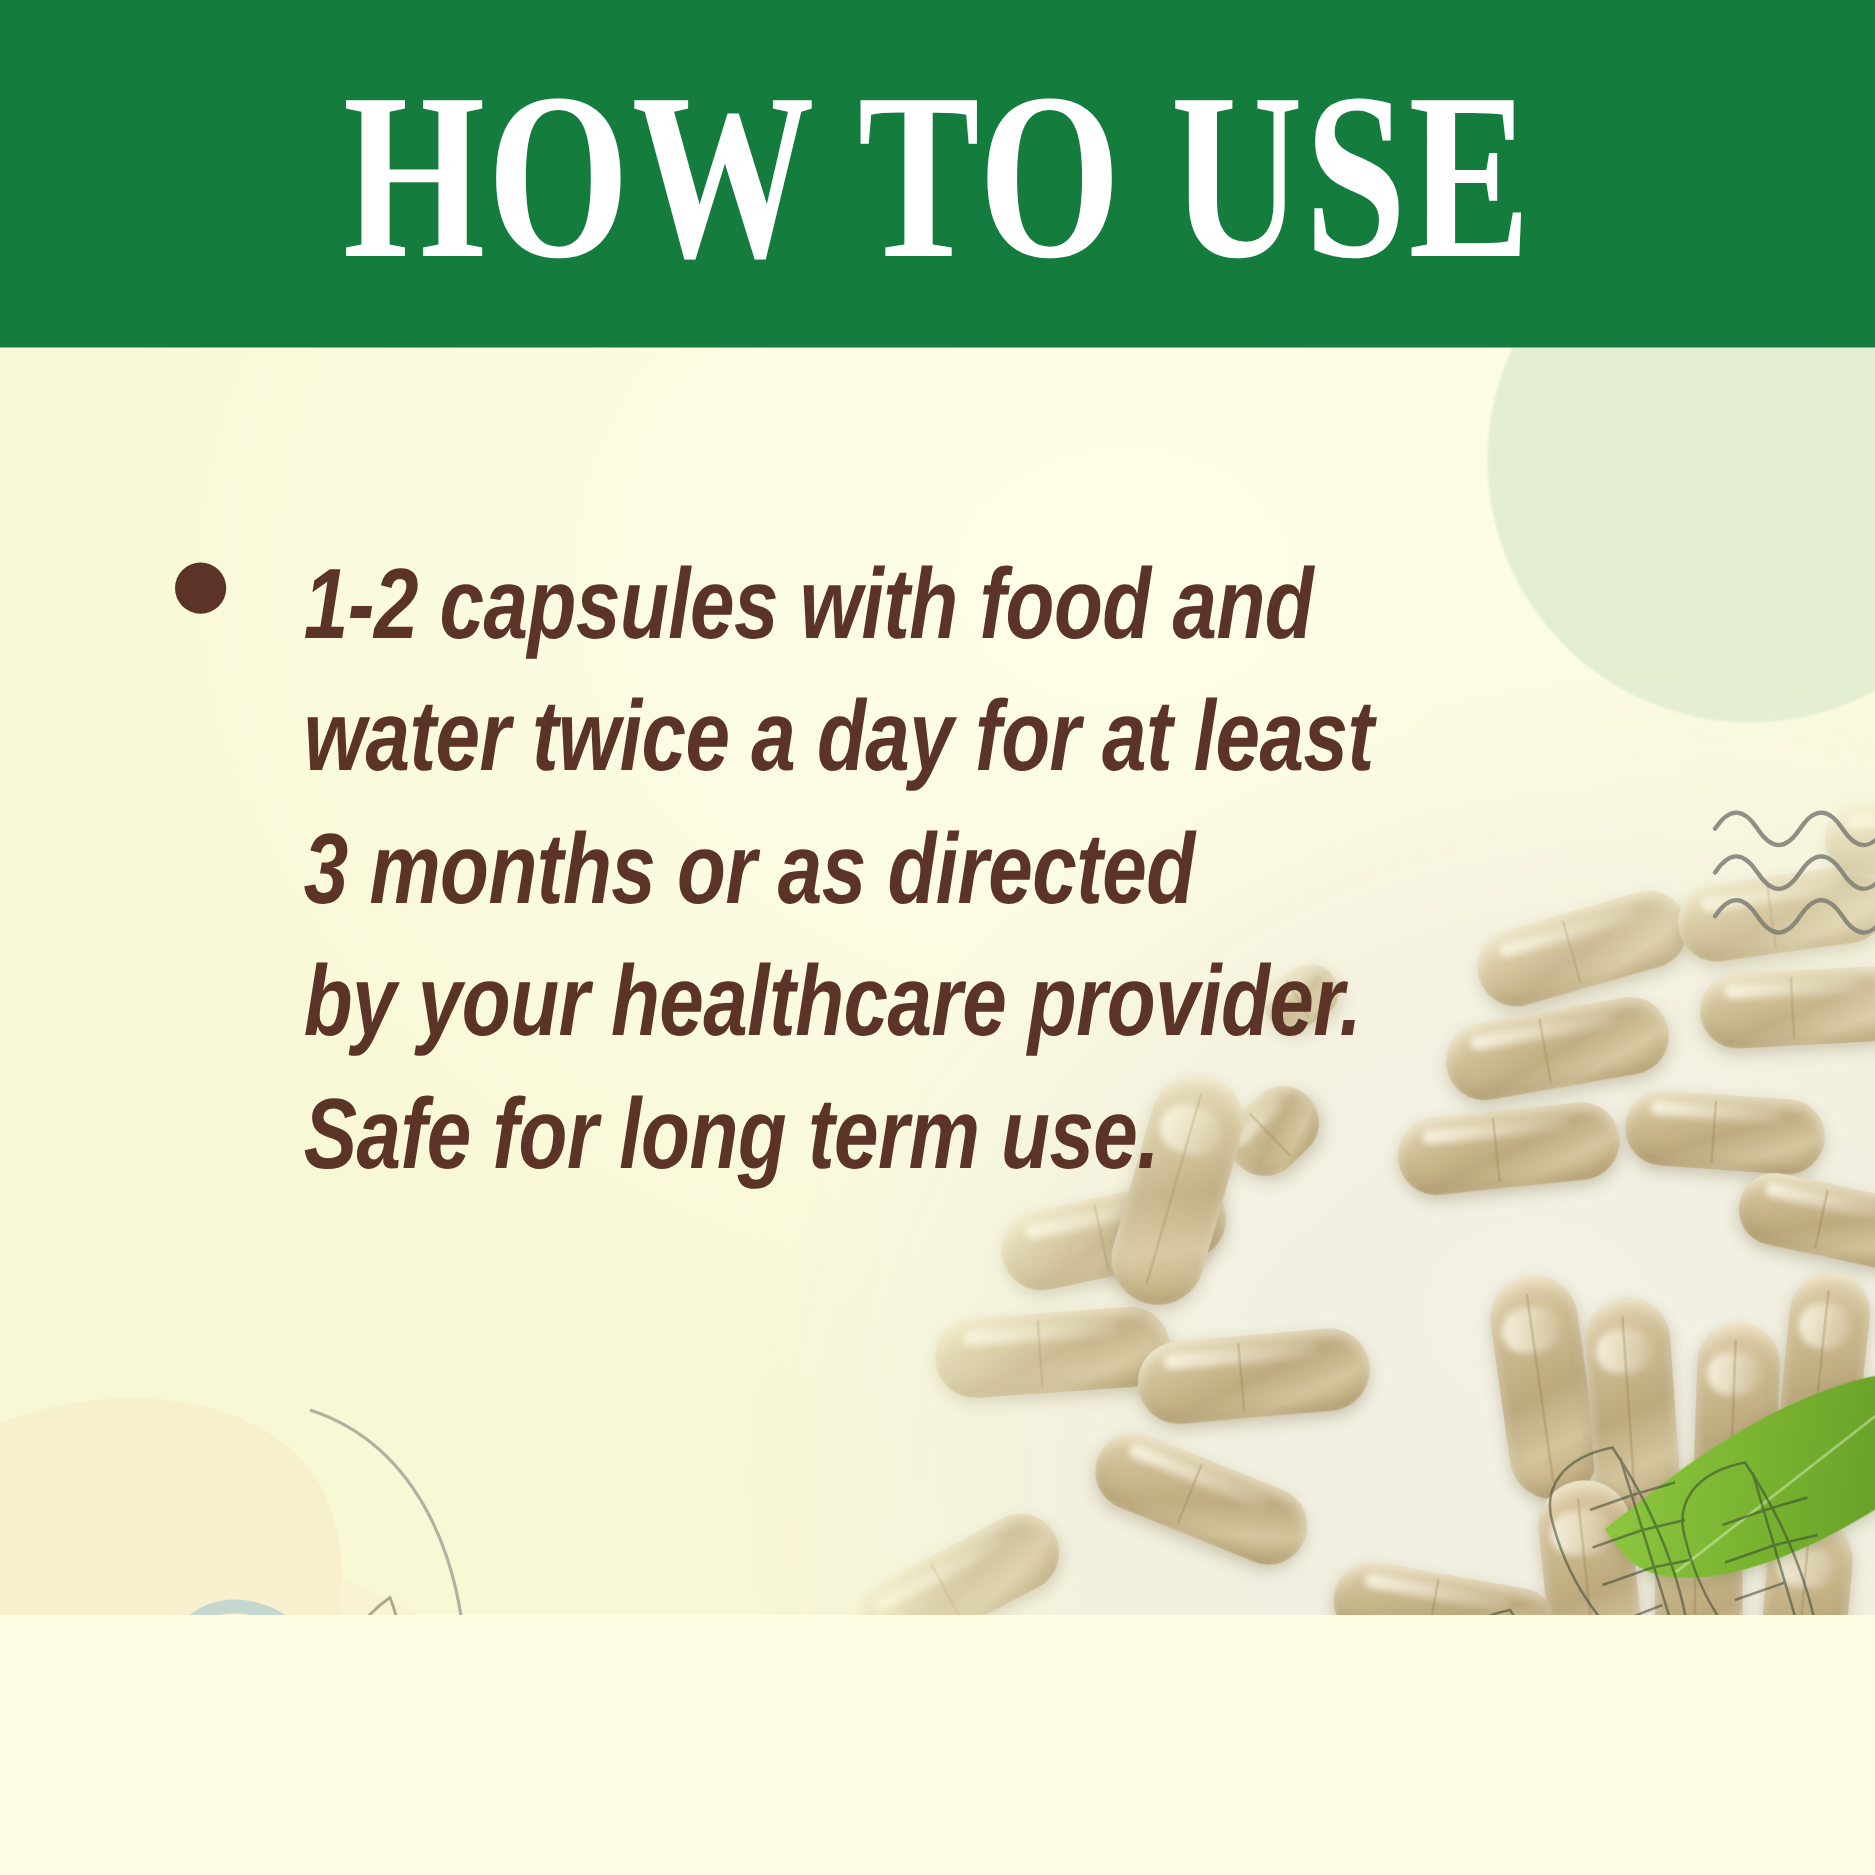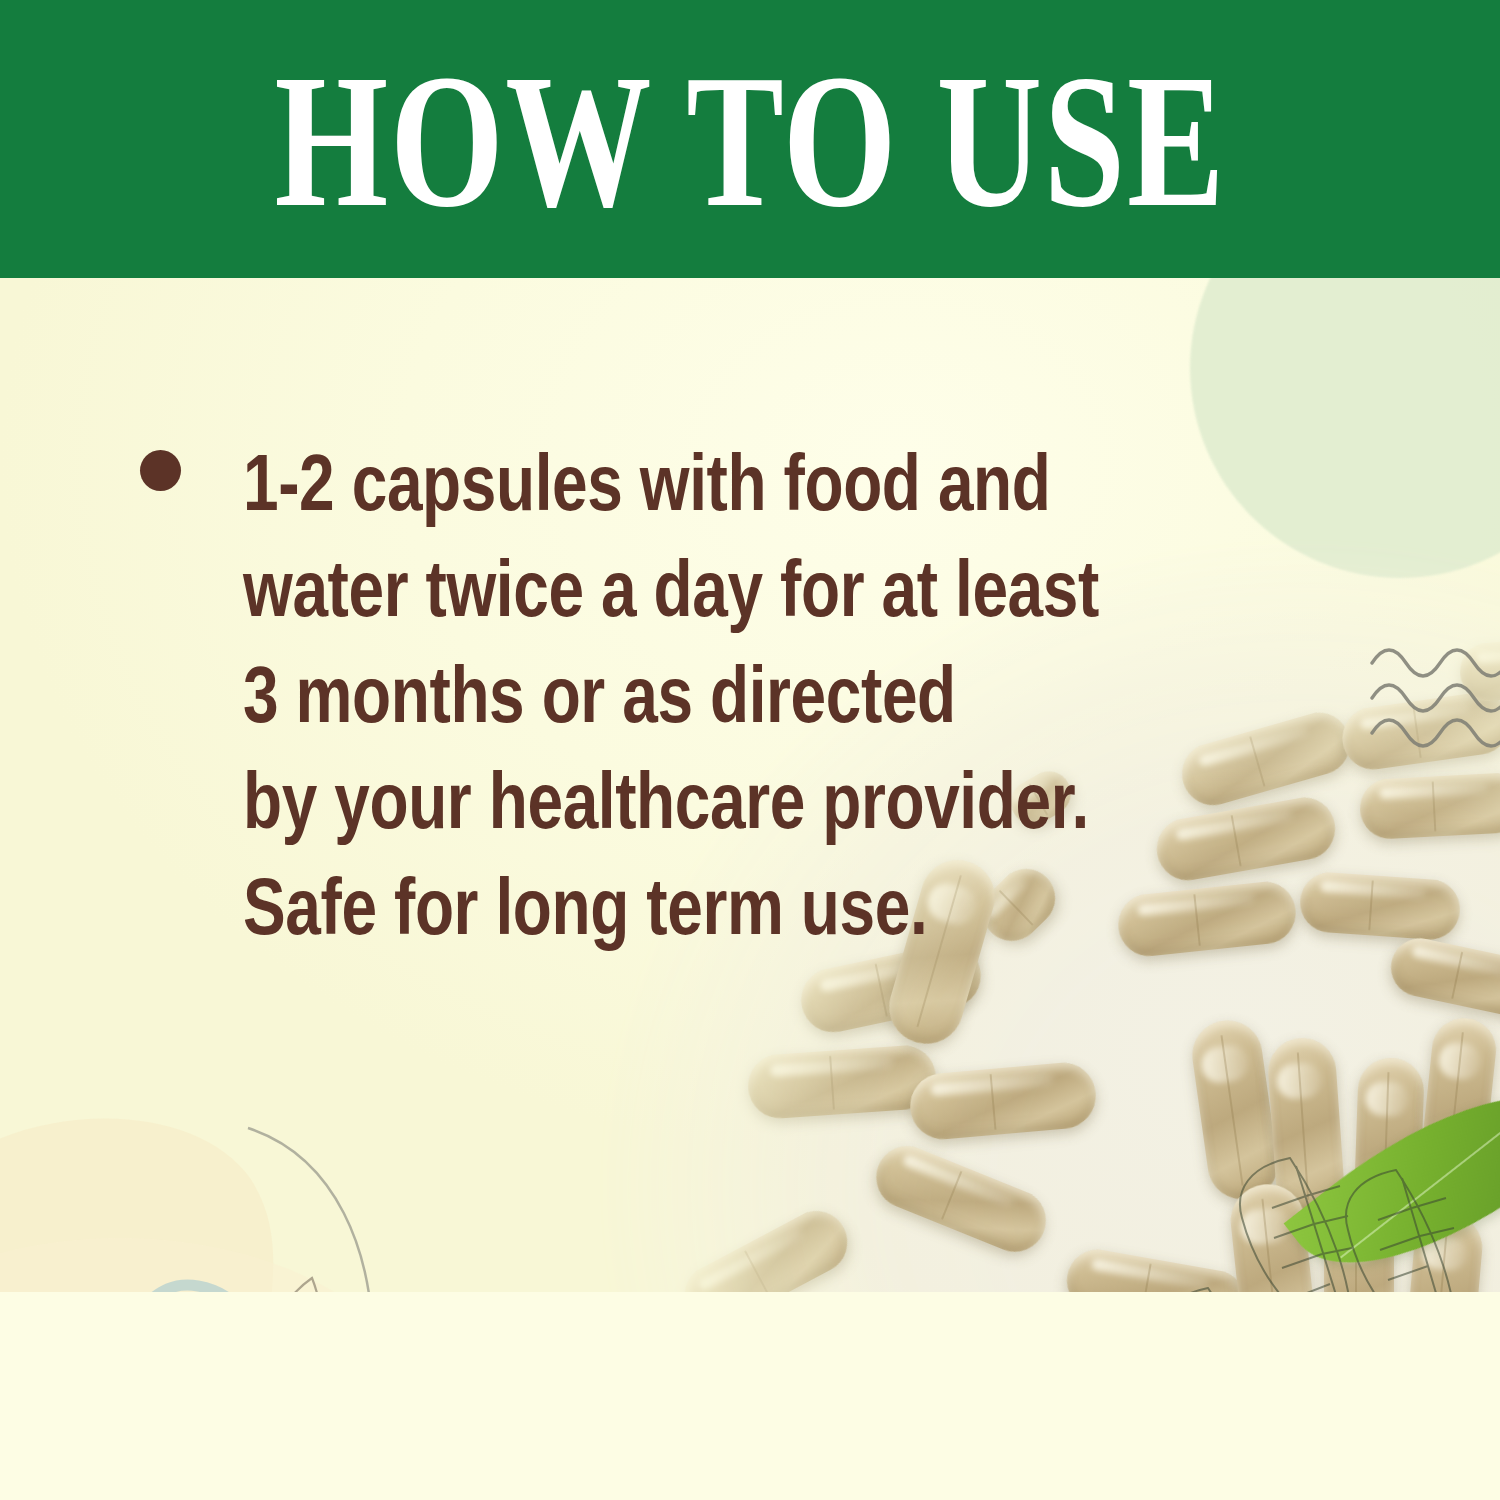--- a/index.html
+++ b/index.html
@@ -89,21 +89,21 @@
     box-shadow:0 4px 12px rgba(60,80,30,.22);
   }
   .leaf.dark{background:linear-gradient(135deg,#7fae36 0%,#658f22 55%,#4e7a1c 100%);}
   .leaf .vein{
     position:absolute;left:8%;top:50%;width:84%;height:2px;
     background:rgba(240,255,220,.45);transform:translateY(-50%) rotate(0deg);
   }
 
   
   .content{position:absolute;left:0;top:278px;width:1500px;height:1222px;z-index:30;pointer-events:none;}
-  .bullet-row{position:absolute;left:140px;top:152px;display:flex;align-items:flex-start;}
+  .bullet-row{position:absolute;left:140px;top:152px;display:flex;align-items:flex-start;font-style:italic;}
   .bullet-dot{
     width:41px;height:41px;border-radius:50%;background:#5c3327;flex:0 0 auto;margin-top:20px;
   }
   .body-text{
     margin-left:62px;
     color:#5c3327;
     font-family:"Liberation Sans", sans-serif;
     font-weight:700;
     font-size:80px;
     line-height:106px;

